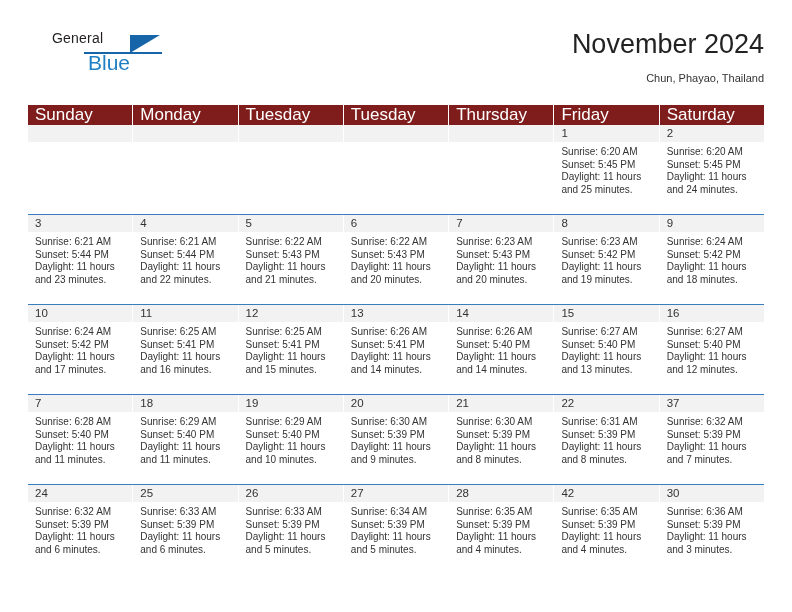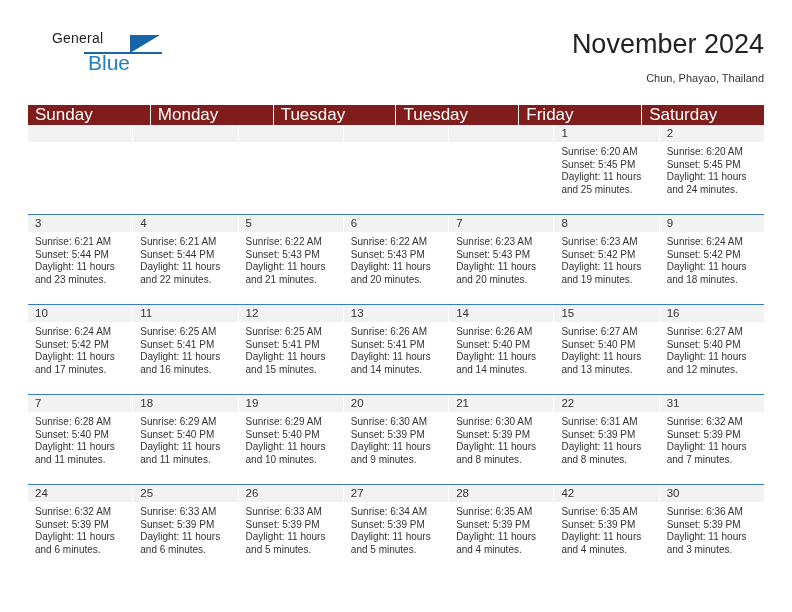--- a/index.html
+++ b/index.html
@@ -185,20 +185,21 @@
 
   </div>
 
   <div class="calendar">
 
     <div class="dow-row">
       <div class="dow">Sunday</div>
       <div class="dow">Monday</div>
       <div class="dow">Tuesday</div>
       <div class="dow">Tuesday</div>
+      <div class="dow">Thursday</div>
       <div class="dow">Friday</div>
       <div class="dow">Saturday</div>
     </div>
 
     <div class="week first">
       <div class="cell empty">
         <span class="daynum"></span>
         <div class="info">
           <div></div>
           <div></div>
@@ -443,21 +444,21 @@
       <div class="cell">
         <span class="daynum">22</span>
         <div class="info">
           <div>Sunrise: 6:31 AM</div>
           <div>Sunset: 5:39 PM</div>
           <div>Daylight: 11 hours</div>
           <div>and 8 minutes.</div>
         </div>
       </div>
       <div class="cell">
-        <span class="daynum">31</span>
+        <span class="daynum">37</span>
         <div class="info">
           <div>Sunrise: 6:32 AM</div>
           <div>Sunset: 5:39 PM</div>
           <div>Daylight: 11 hours</div>
           <div>and 7 minutes.</div>
         </div>
       </div>
     </div>
 
     <div class="week">

